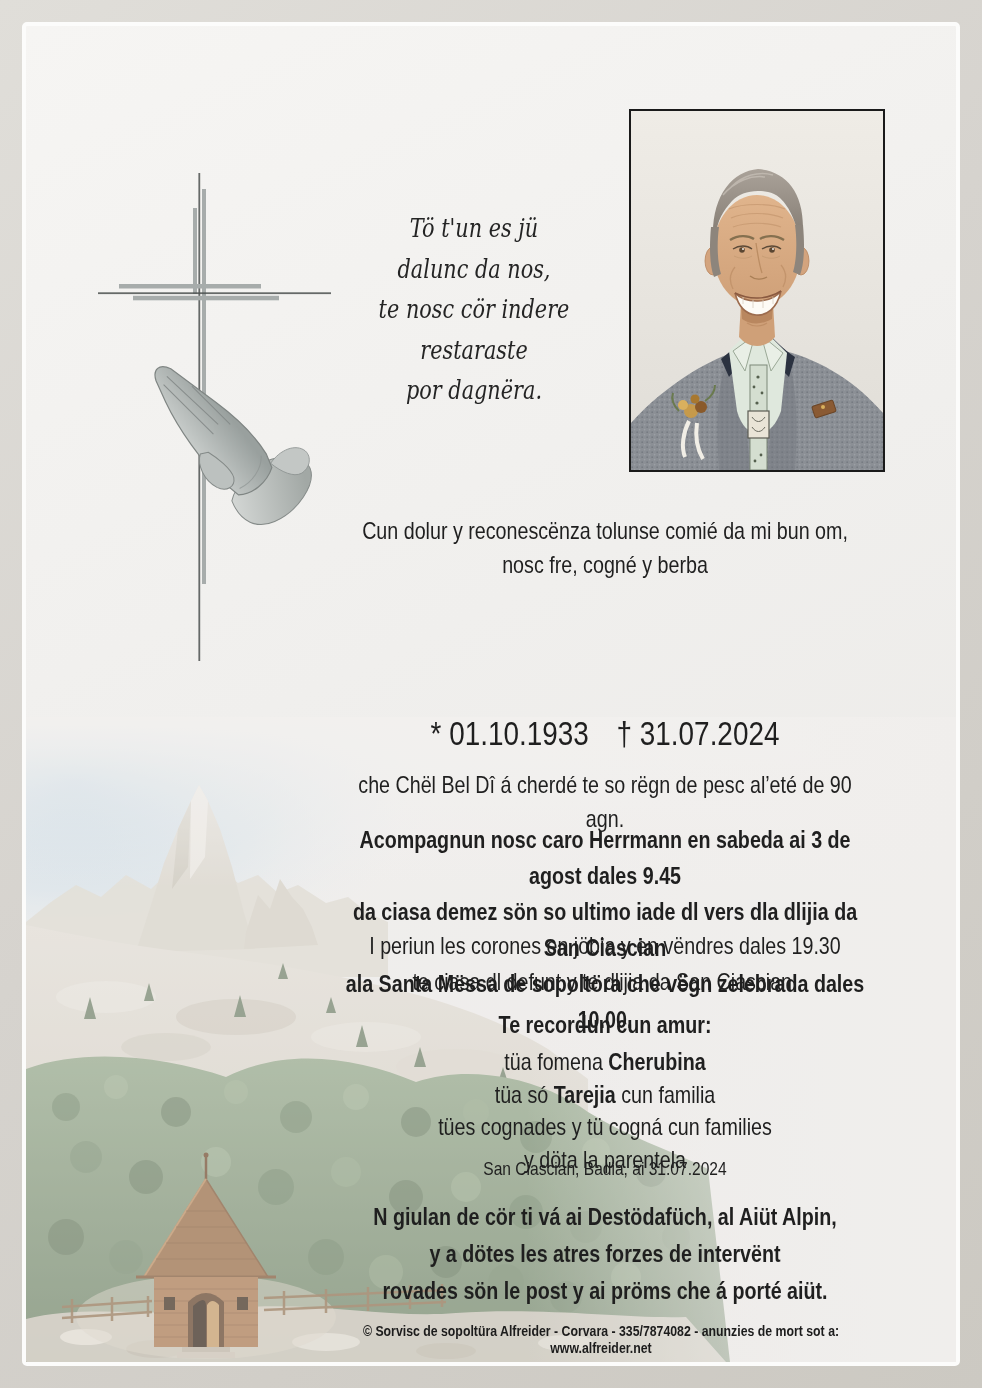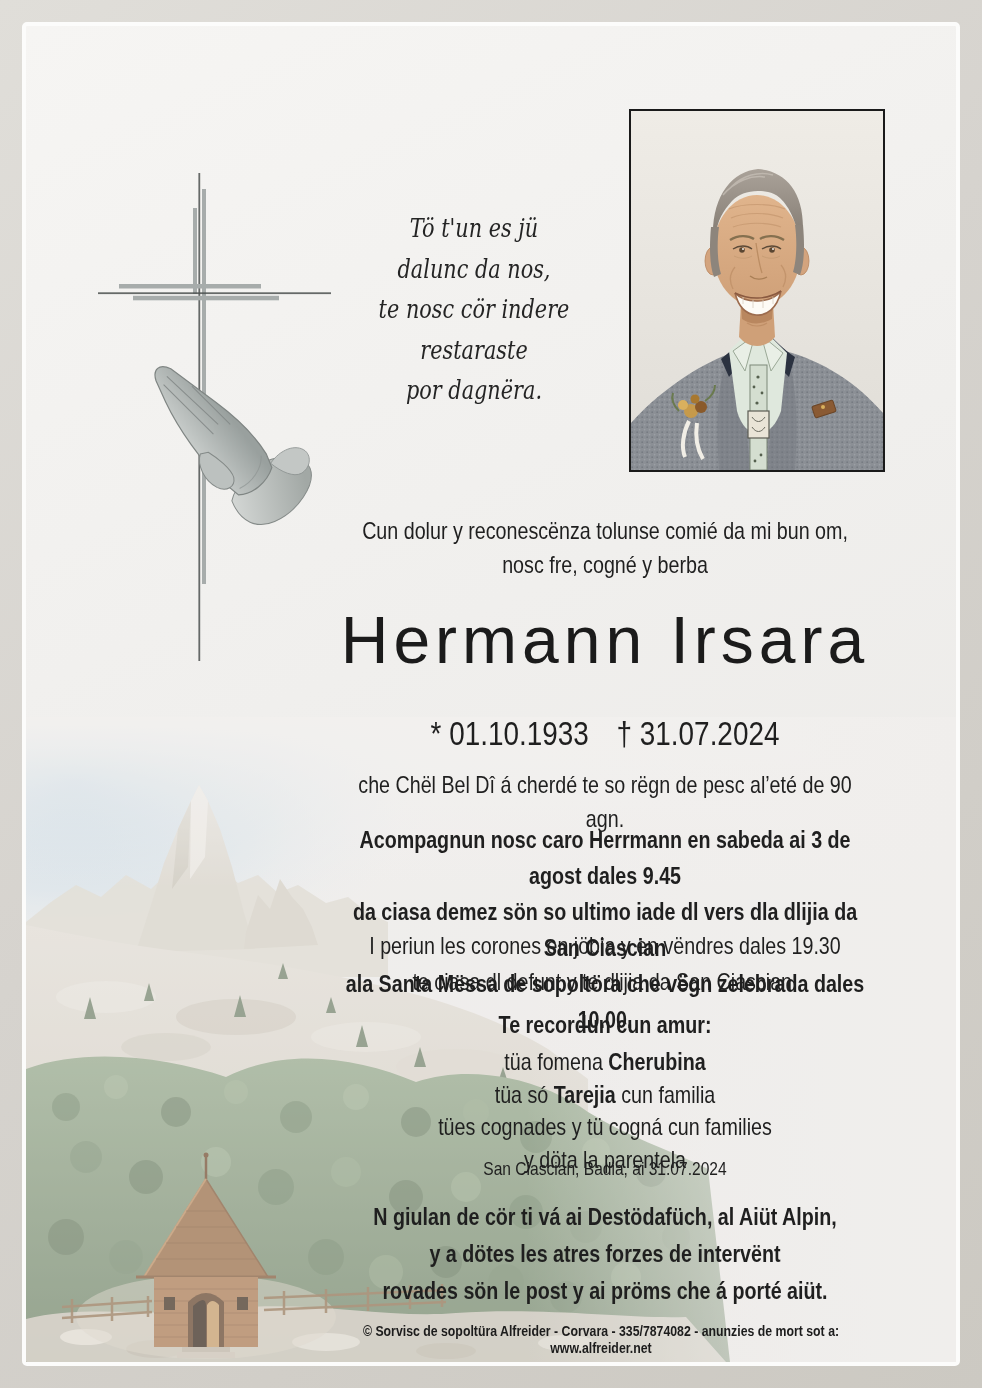--- a/index.html
+++ b/index.html
@@ -283,21 +283,20 @@
       <div>te nosc cör indere</div>
       <div>restaraste</div>
       <div>por dagnëra.</div>
     </div>
 
     <div class="tb intro narrow">
       <div>Cun dolur y reconescënza tolunse comié da mi bun om,</div>
       <div>nosc fre, cogné y berba</div>
     </div>
 
-    <div class="tb name">Hermann Irsara</div>
 
     <div class="tb dates narrow">
       <span>* 01.10.1933</span><span>† 31.07.2024</span>
     </div>
 
     <div class="tb called narrow">che Chël Bel Dî á cherdé te so rëgn de pesc al’eté de 90 agn.</div>
 
     <div class="tb funeral narrow">
       <div>Acompagnun nosc caro Herrmann en sabeda ai 3 de agost dales 9.45</div>
       <div>da ciasa demez sön so ultimo iade dl vers dla dlijia da San Ciascian</div>

